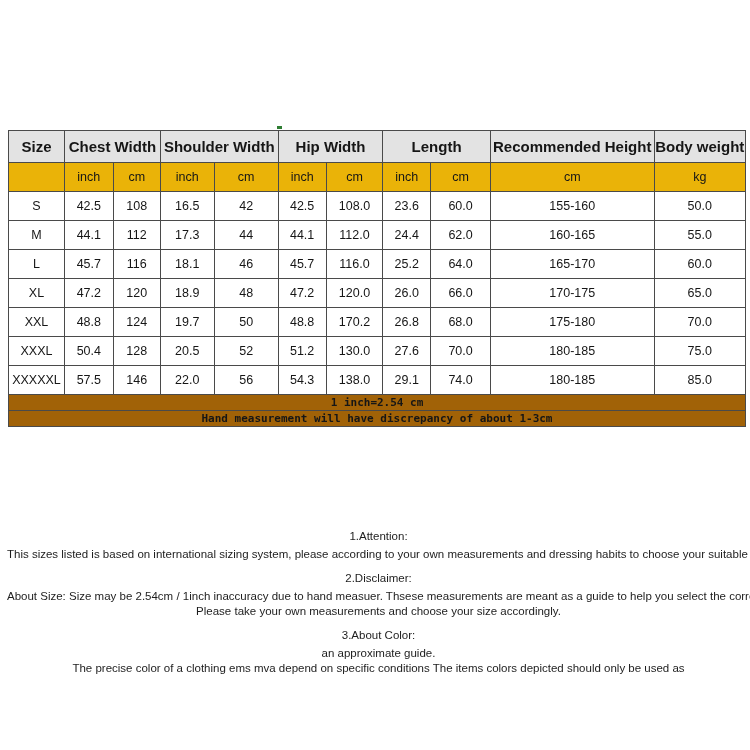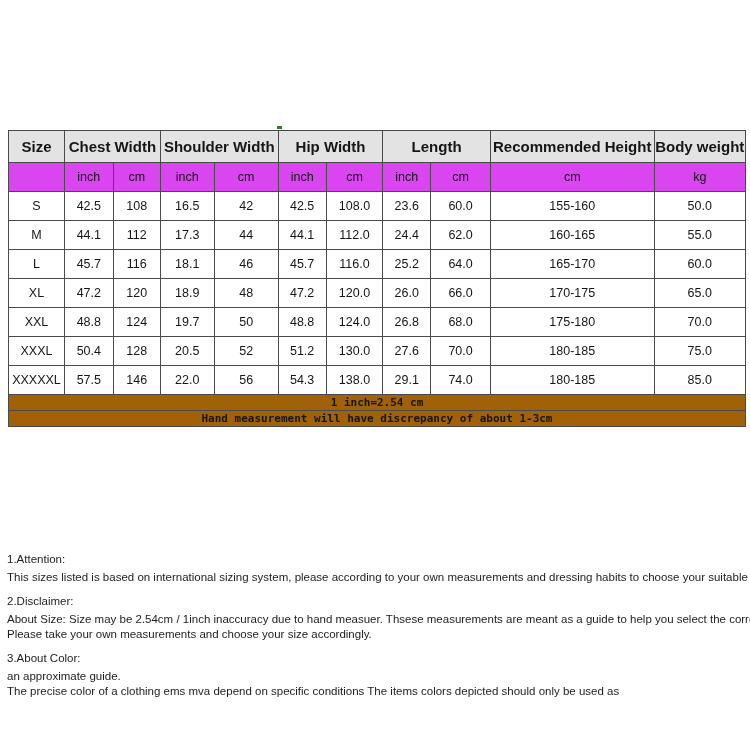--- a/index.html
+++ b/index.html
@@ -45,21 +45,21 @@
     overflow: hidden;
     white-space: nowrap;
   }
   tr.group-row th {
     background: #e3e3e3;
     font-size: 15px;
     font-weight: bold;
     height: 31px;
   }
   tr.unit-row td {
-    background: #d946ef;
+    background: #eab308;
     font-size: 12.5px;
     font-weight: normal;
     height: 28px;
   }
   tbody th.size-cell {
     background: #ffffff;
     font-size: 12.5px;
     font-weight: normal;
     height: 28px;
   }
@@ -72,26 +72,27 @@
     background: #a16207;
     font-family: "DejaVu Sans Mono", "Liberation Mono", monospace;
     font-weight: bold;
     font-size: 11px;
     height: 15px;
   }
   tfoot tr:nth-child(2) td.footnote-cell {
   }
   .notes {
     position: absolute;
-    top: 552px;
+    top: 529px;
     left: 7px;
     width: 743px;
     font-size: 11.5px;
     line-height: 15px;
     color: #1d1d1d;
+    text-align: center;
   }
   .note-section { margin-bottom: 9px; }
   .note-title { margin-bottom: 3px; }
   .note-line { white-space: nowrap; overflow: hidden; }
 </style>
 </head>
 <body>
 
 <div class="page">
 
@@ -189,21 +190,21 @@
             <td class="value-cell">170-175</td>
             <td class="value-cell">65.0</td>
           </tr>
           <tr>
             <th class="size-cell">XXL</th>
             <td class="value-cell">48.8</td>
             <td class="value-cell">124</td>
             <td class="value-cell">19.7</td>
             <td class="value-cell">50</td>
             <td class="value-cell">48.8</td>
-            <td class="value-cell">124.0</td>
+            <td class="value-cell">170.2</td>
             <td class="value-cell">26.8</td>
             <td class="value-cell">68.0</td>
             <td class="value-cell">175-180</td>
             <td class="value-cell">70.0</td>
           </tr>
           <tr>
             <th class="size-cell">XXXL</th>
             <td class="value-cell">50.4</td>
             <td class="value-cell">128</td>
             <td class="value-cell">20.5</td>

